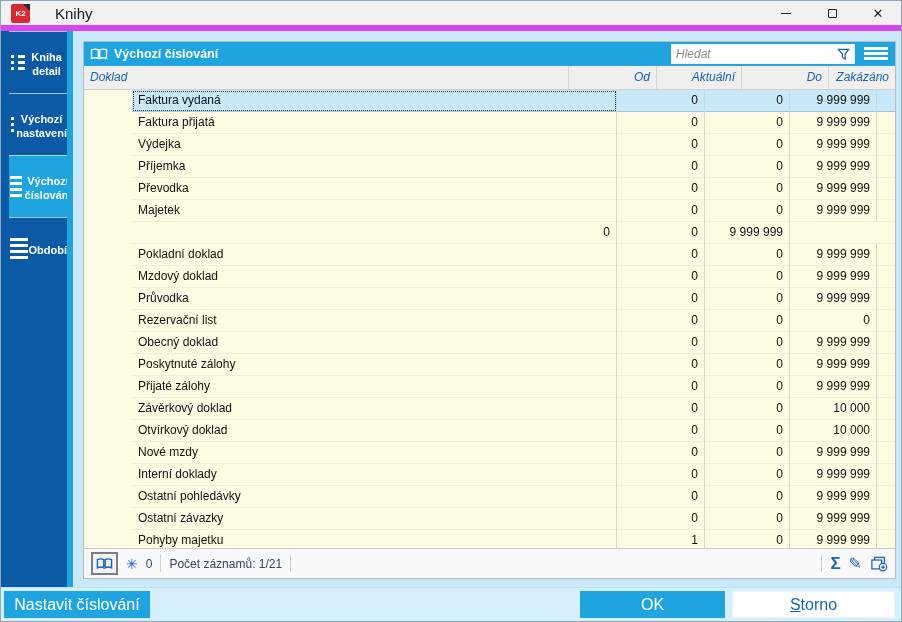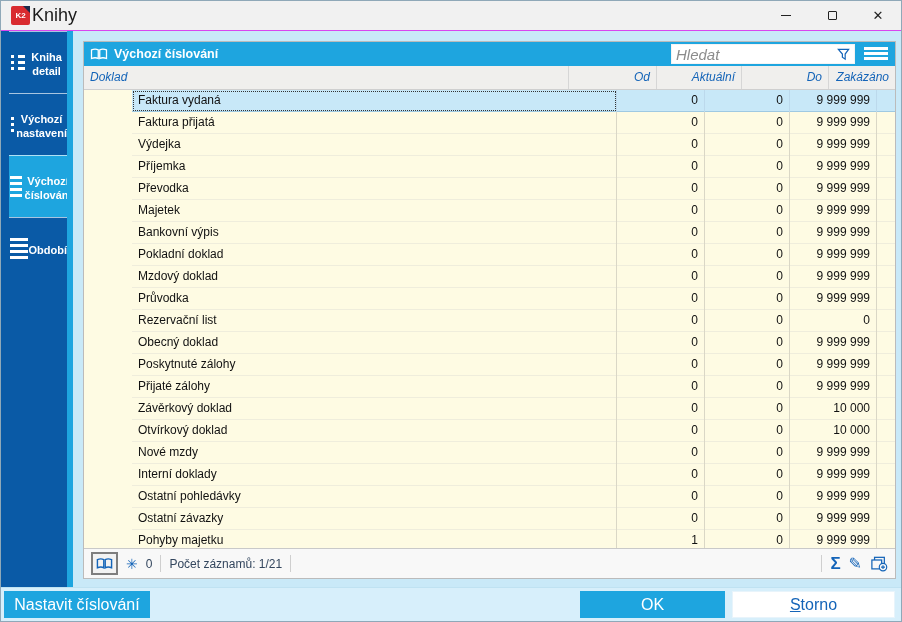--- a/index.html
+++ b/index.html
@@ -2,25 +2,25 @@
 <html><head>
 <meta charset="utf-8">
 <style>
   * { margin:0; padding:0; box-sizing:border-box; }
   html,body { background:#cfd8dc; font-family:"Liberation Sans", sans-serif; }
   .window{
     width:902px;height:622px;background:#C9E9F8;border:1px solid #8FA8B8;
     display:flex;flex-direction:column;overflow:hidden;position:relative;
   }
   
-  .titlebar{height:30px;background:#F1F1F1;display:flex;align-items:center;flex:0 0 auto;border-bottom:1px solid #d946ef;}
+  .titlebar{height:30px;background:#F1F1F1;display:flex;align-items:center;flex:0 0 auto;border-bottom:6px solid #d946ef;}
   .app-logo{width:19px;height:19px;margin-left:10px;background:#D92B2F;position:relative;border-radius:2px;
     color:#fff;font-size:8px;font-weight:bold;display:flex;align-items:center;justify-content:center;}
   .app-logo::after{content:"";position:absolute;top:0;right:0;border-style:solid;border-width:0 7px 7px 0;border-color:transparent #1B2A4A transparent transparent;}
-  .app-title{font-size:18px;color:#1A1A1A;margin-left:2px;text-align:center;}
+  .app-title{font-size:15px;color:#1A1A1A;margin-left:25px;text-align:center;}
   .tb-spacer{flex:1;}
   .tb-btn{width:46px;height:30px;display:flex;align-items:center;justify-content:center;color:#222;font-size:12px;}
   .glyph-min{display:block;width:10px;height:1px;background:#222;}
   .glyph-max{display:block;width:9px;height:9px;border:1px solid #222;border-radius:1px;}
   .glyph-close{font-size:13px;line-height:1;}
   
   .content{flex:1;display:flex;min-height:0;}
   
   .sidebar{width:72px;background:#0A5AA6;position:relative;flex:0 0 auto;}
   .sidebar::after{content:"";position:absolute;top:0;right:0;width:6px;height:100%;background:#1EA5DF;}
@@ -36,21 +36,21 @@
   .menu-lines-icon{height:21px;}
   .menu-lines-icon::after{content:"";position:absolute;left:1px;right:1px;top:0;height:21px;
     background:repeating-linear-gradient(to bottom,#fff 0 3px,transparent 3px 6px);}
   
   .main{flex:1;padding:10px 5px 8px 10px;min-width:0;display:flex;flex-direction:column;}
   .panel{flex:1;display:flex;flex-direction:column;border:1px solid #BBBBBB;background:#fff;min-height:0;}
   .panel-header{height:24px;background:#1EA5DF;display:flex;align-items:center;padding-left:6px;position:relative;flex:0 0 auto;}
   .panel-title{color:#fff;font-weight:bold;font-size:12.5px;margin-left:6px;}
   .search-wrap{position:absolute;right:40px;top:2px;width:184px;height:20px;background:#fff;border:1px solid #F4F4F4;
     display:flex;align-items:center;}
-  .search-input{flex:1;border:none;outline:none;height:100%;font-size:15px;font-style:italic;color:#444;
+  .search-input{flex:1;border:none;outline:none;height:100%;font-size:12px;font-style:italic;color:#444;
     padding:0 4px;font-family:"Liberation Sans",sans-serif;background:transparent;min-width:0;}
   .search-input::placeholder{color:#8C8C8C;font-style:italic;}
   .funnel{margin-right:4px;flex:0 0 auto;}
   .burger{position:absolute;right:7px;top:5px;width:24px;height:13px;
     background:repeating-linear-gradient(to bottom,#fff 0 3px,transparent 3px 5px);cursor:pointer;}
   
   .thead{display:grid;grid-template-columns:485px 88px 85px 87px 1fr;height:24px;line-height:23px;
     background:#F0EFED;color:#1464B8;font-size:12px;flex:0 0 auto;border-bottom:1px solid #CFCFCF;font-style:italic;}
   .thead>div{padding:0 6px;border-right:1px solid #D6D6D6;white-space:nowrap;overflow:hidden;}
   .thead>div:last-child{border-right:none;}
@@ -188,21 +188,20 @@
               <div class="num"></div>
             </div>
             <div class="trow">
               <div class="c0">Majetek</div>
               <div class="num">0</div>
               <div class="num">0</div>
               <div class="num">9 999 999</div>
               <div class="num"></div>
             </div>
             <div class="trow">
-              <div class="c0">Bankovní výpis</div>
               <div class="num">0</div>
               <div class="num">0</div>
               <div class="num">9 999 999</div>
               <div class="num"></div>
             </div>
             <div class="trow">
               <div class="c0">Pokladní doklad</div>
               <div class="num">0</div>
               <div class="num">0</div>
               <div class="num">9 999 999</div>

